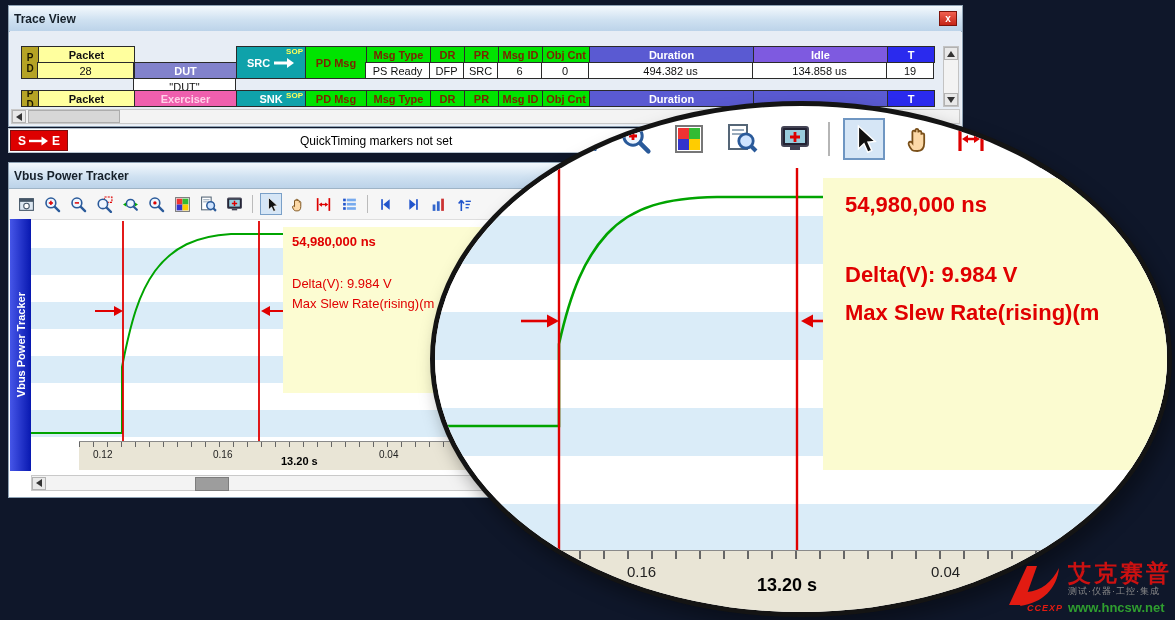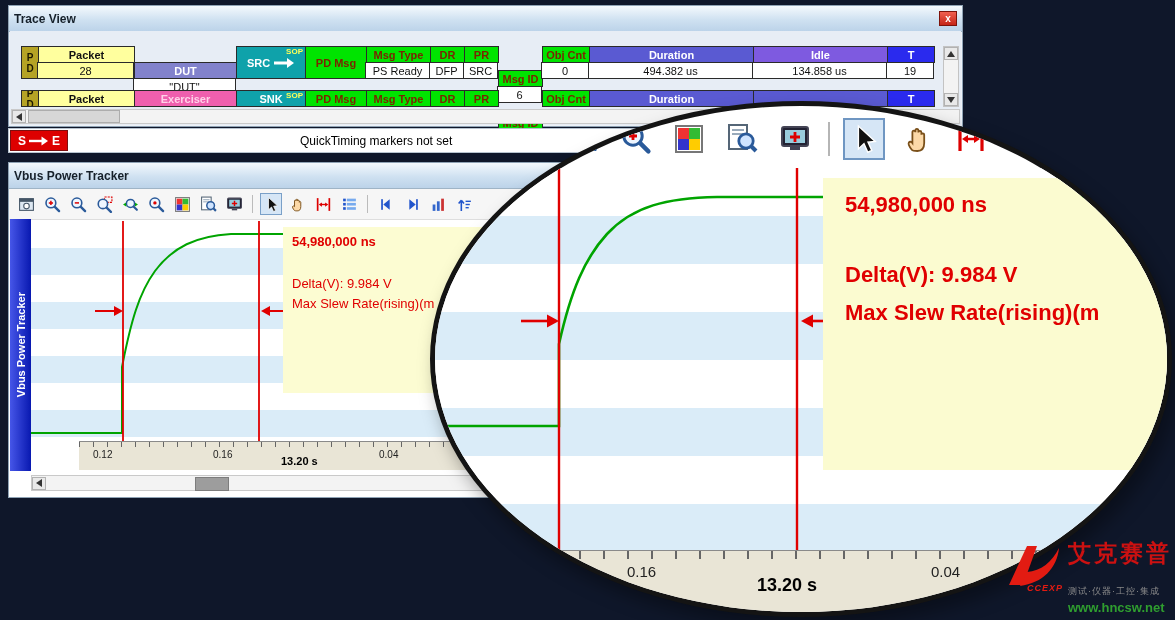--- a/index.html
+++ b/index.html
@@ -22,21 +22,21 @@
   .r1{left:11px;top:15px;}
   .r2{left:11px;top:59px;}
   .tcol{display:flex;flex-direction:column;}
   .tcol+.tcol,.tcol+.tc,.tc+.tcol,.tc+.tc{margin-left:-1px;}
   .tc{height:17px;box-sizing:border-box;border:1px solid #2a2a2a;font-size:11px;
       display:flex;align-items:center;justify-content:center;white-space:nowrap;overflow:hidden;
       background:#fff;position:relative;}
   .tcol .tc+.tc{margin-top:-1px;}
   .two{height:33px;}
   .w97{width:97px;} .w103{width:103px;} .w70{width:70px;} .w62{width:62px;} .w65{width:65px;}
-  .w35{width:35px;} .w45{width:45px;margin-top:24px;} .w48{width:48px;} .w165{width:165px;} .w135{width:135px;}
+  .w35{width:35px;} .w45{width:45px;} .w48{width:48px;} .w165{width:165px;} .w135{width:135px;}
   .tcol .tc{width:100%;}
   .hdr{font-weight:bold;}
   .tab{width:18px;background:#b5a325;color:#1c1800;font-weight:bold;font-size:10px;
        writing-mode:vertical-lr;text-orientation:upright;letter-spacing:0;}
   .hdr-yellow,.val-yellow{background:#ffff9e;}
   .hdr-slate{background:#8282cc;color:#fff;margin-top:16px;}
   .cell-teal{background:#0fa2aa;color:#fff;font-weight:bold;}
   .cell-green{background:#00e400;color:#7a2500;font-weight:bold;}
   .hdr-green{background:#00e400;color:#7a2500;}
   .hdr-dur{background:#5a5ad2;color:#fff;}
@@ -123,21 +123,21 @@
              background:repeating-linear-gradient(to right,#666 0 2px,transparent 2px 24px);}
   .mag-axlbl{position:absolute;font-size:15px;color:#222;top:12px;}
   .mag-axcur{position:absolute;font-size:18px;font-weight:bold;color:#000;top:24px;}
 
   
   .logo{position:absolute;right:3px;bottom:5px;display:flex;align-items:flex-start;gap:7px;z-index:60;}
   .logo-a{position:relative;width:54px;height:52px;font-style:italic;}
   .ccexp{position:absolute;bottom:0;right:-2px;color:#e21b12;font-size:9px;font-weight:bold;letter-spacing:1px;}
   .logo-txt{display:flex;flex-direction:column;}
   .cn{font-size:23px;font-weight:bold;color:#cc1111;letter-spacing:3px;line-height:1.05;}
-  .tag{font-size:9px;color:#8a8a8a;margin-top:20px;letter-spacing:1px;}
+  .tag{font-size:9px;color:#8a8a8a;margin-top:0;letter-spacing:1px;}
   .url{font-size:13px;font-weight:bold;color:#2f9e2f;margin-top:2px;}
 </style>
 </head>
 <body>
 
 <div class="screen">
 
   <section class="win tv">
     <div class="titlebar">
       <span>Trace View</span>

